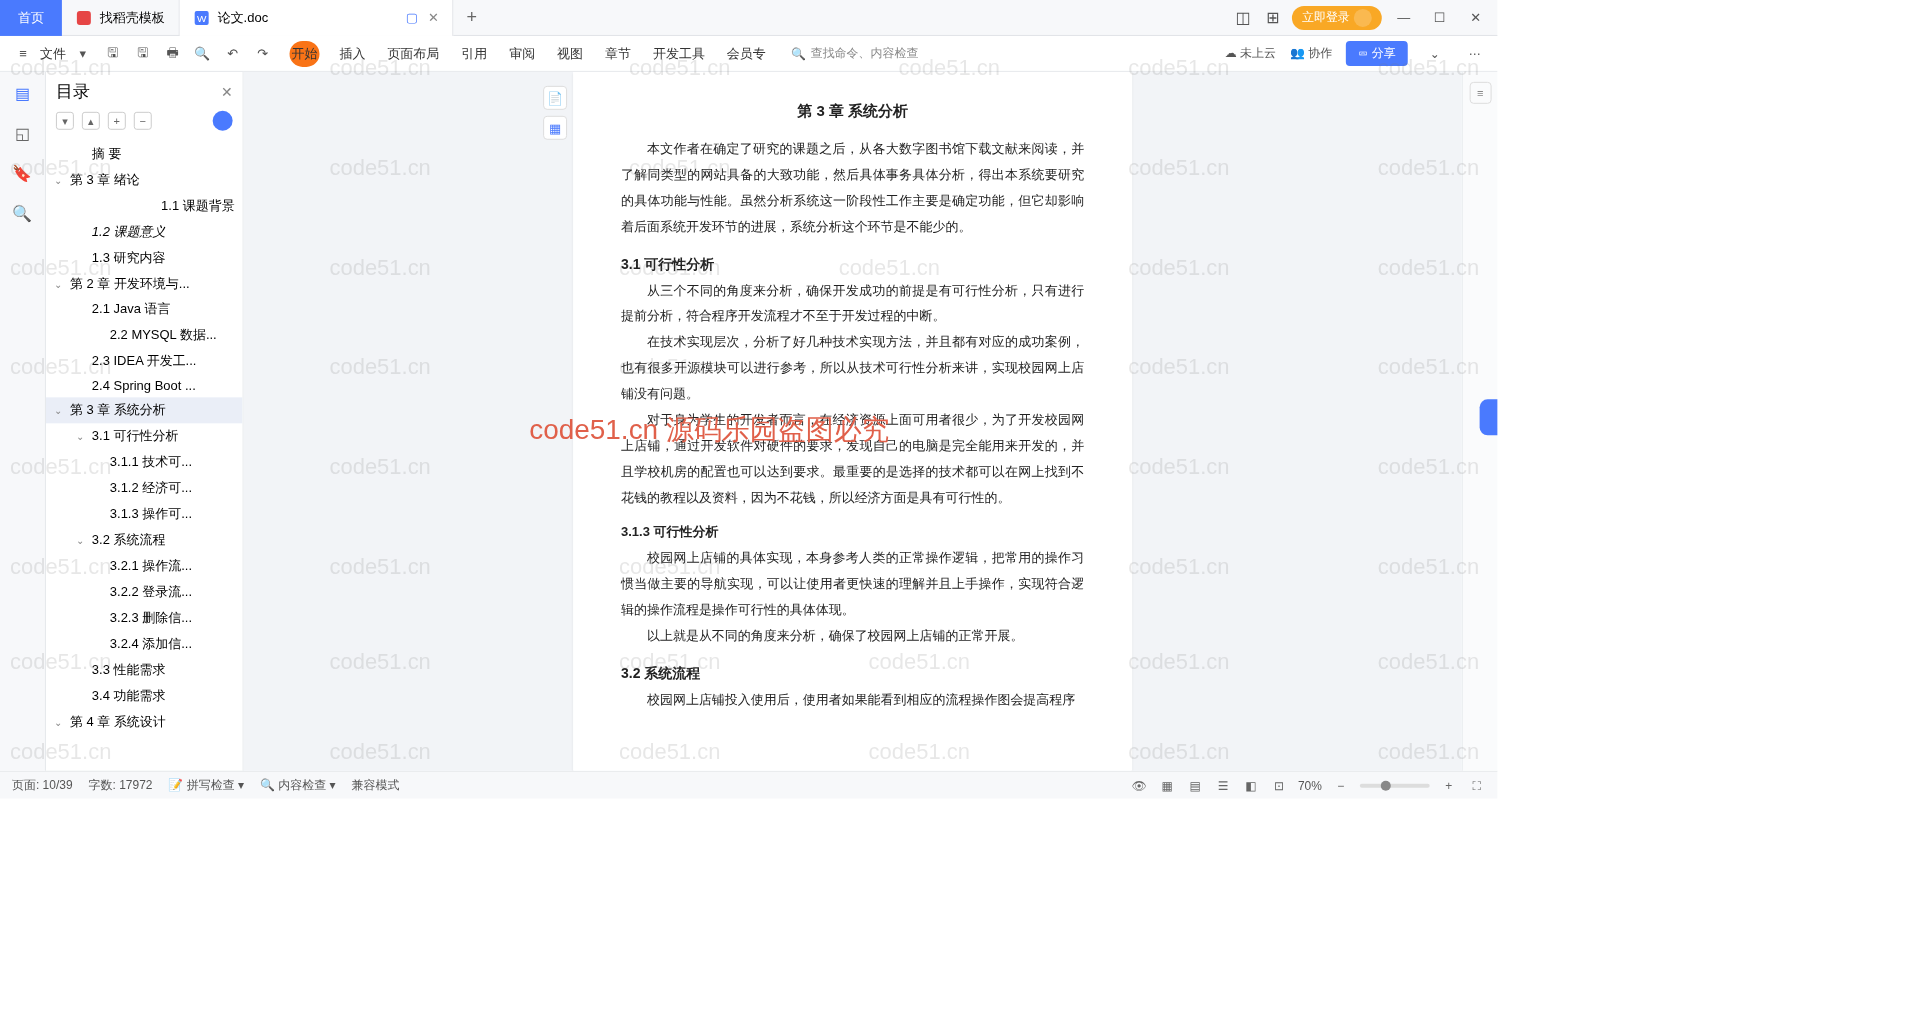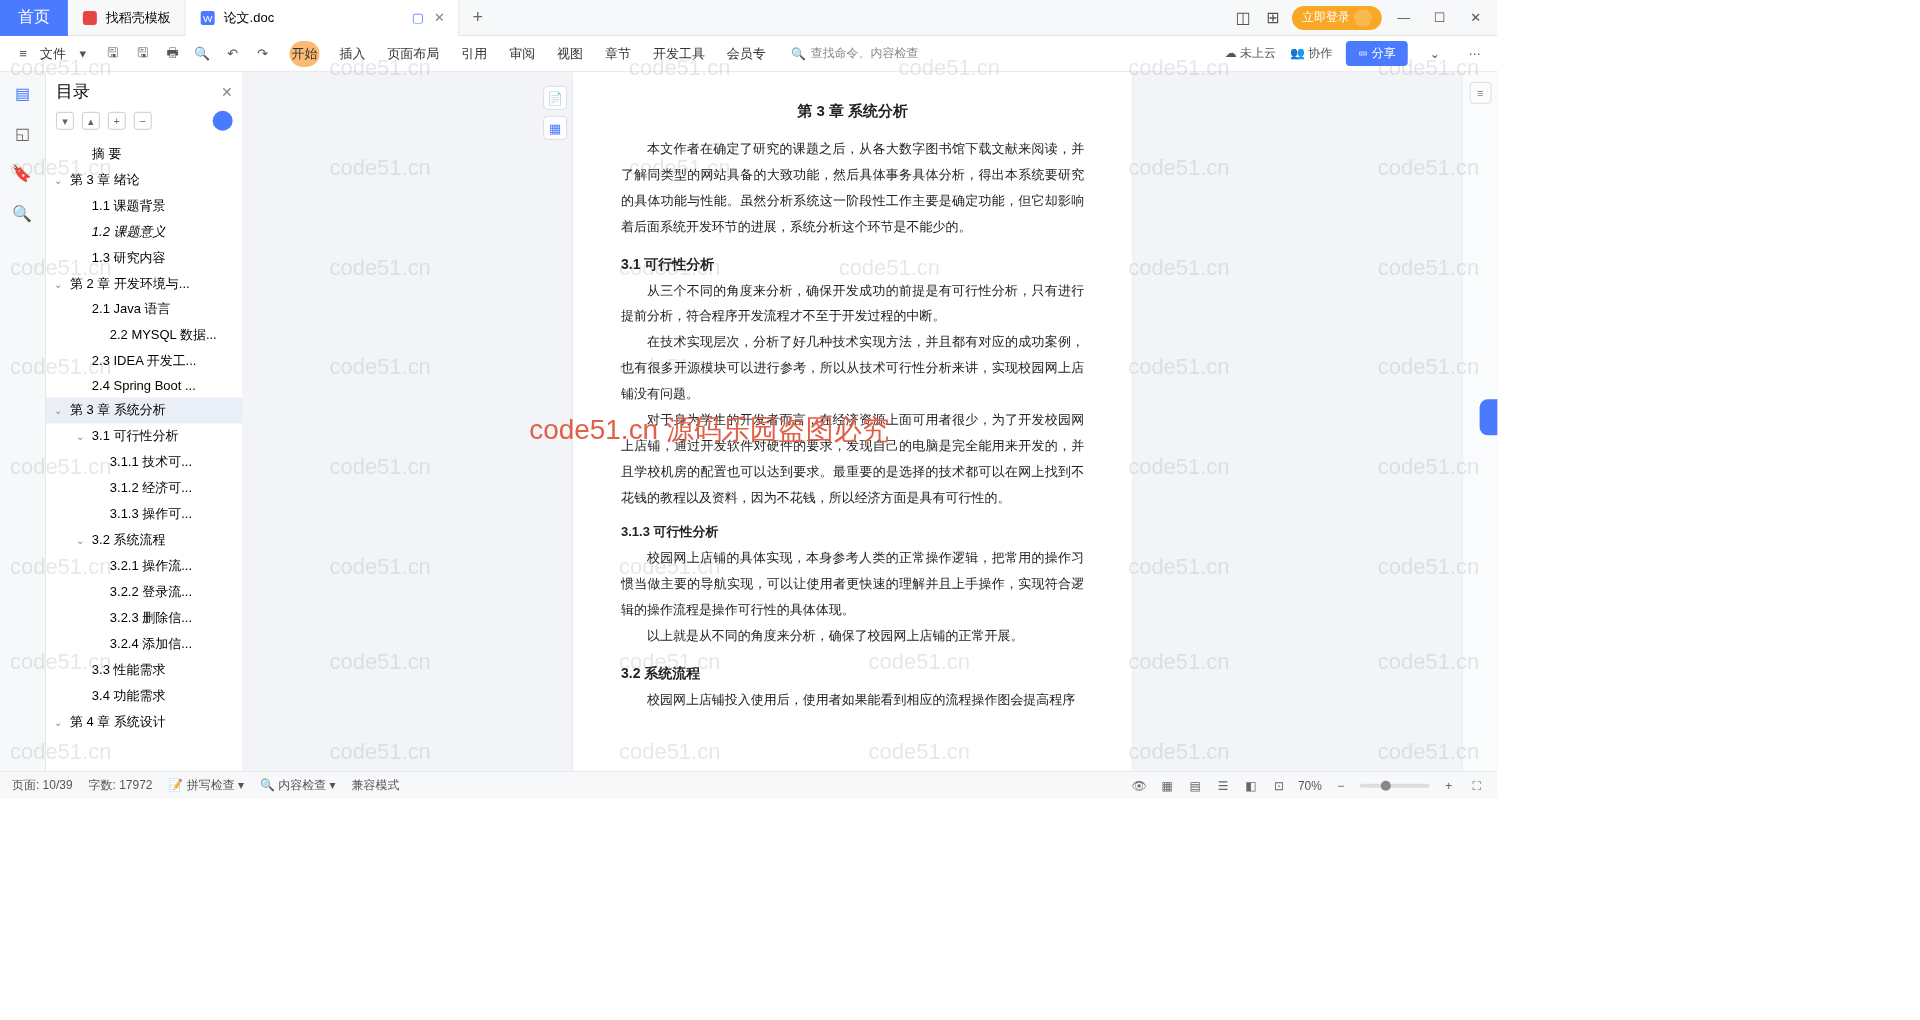--- a/index.html
+++ b/index.html
@@ -4,34 +4,34 @@
 <style>
 * { margin:0; padding:0; box-sizing:border-box; font-family:"Microsoft YaHei","PingFang SC",sans-serif; }
 body { width:1920px; height:1020px; overflow:hidden; background:#fff; position:relative; scale:0.78; transform-origin:top left; }
 
 body { transform:scale(1.28); width:1500px; height:800px; }
 
 .titlebar { height:36px; background:#f7f8fa; display:flex; align-items:center; border-bottom:1px solid #e2e4e8; }
 .tab { height:36px; display:flex; align-items:center; padding:0 14px; gap:8px; font-size:13px; cursor:pointer; border-right:1px solid #e2e4e8; }
 .tab.active { background:#fff; }
 .tab .ticon { width:16px; height:16px; display:inline-flex; align-items:center; justify-content:center; }
-.tab-home { background:#4a7afe; color:#fff; font-size:16px; padding:0 18px; border:none;}
+.tab-home { background:#4a7afe; color:#fff; font-size:13px; padding:0 18px; border:none;}
 .tab-close { color:#888; }
 .newtab { width:36px; text-align:center; font-size:18px; color:#666; cursor:pointer;}
 .title-right { margin-left:auto; display:flex; align-items:center; gap:8px; padding-right:8px;}
 .title-ico { width:22px; height:22px; display:flex; align-items:center; justify-content:center; color:#555;}
 .login-btn { background:#f9a825; color:#fff; border-radius:12px; padding:3px 10px; font-size:12px; display:flex; align-items:center; gap:4px;}
 .avatar-ico { width:18px; height:18px; background:#fff3; border-radius:50%; display:inline-block;}
 .winbtn { width:28px; text-align:center; color:#555; font-size:13px;}
 
 .toolbar { height:36px; display:flex; align-items:center; padding:0 10px; gap:4px; border-bottom:1px solid #e6e8eb; font-size:13px; color:#333;}
 .tool-ico { width:26px; height:26px; display:flex; align-items:center; justify-content:center; color:#555; border-radius:4px;}
 .tab-menu { display:flex; gap:18px; margin-left:10px;}
 .tab-menu span { cursor:pointer; padding:4px 2px; color:#333;}
-.tab-start { background:#fdba74; color:#fff; padding:4px 14px; border-radius:14px;text-align:right;}
+.tab-start { background:#f97316; color:#fff; padding:4px 14px; border-radius:14px;text-align:right;}
 .search-box { margin-left:20px; color:#888; font-size:12px; display:flex; align-items:center; gap:4px;}
 .toolbar-right { margin-left:auto; display:flex; align-items:center; gap:14px; font-size:12px; color:#555;}
 .share-btn{ background:#4a7afe; color:#fff; padding:4px 12px; border-radius:4px; display:flex; align-items:center; gap:4px;}
 
 .main { display:flex; height:calc(100% - 36px - 36px - 28px); }
 .leftbar { width:46px; background:#f7f8fa; border-right:1px solid #e6e8eb; display:flex; flex-direction:column; align-items:center; padding-top:10px; gap:18px;}
 .leftbar .lico{ width:22px; height:22px; display:flex; align-items:center; justify-content:center; color:#666;}
 .leftbar .lico.active{ color:#4a7afe;}
 
 .outline { width:198px; border-right:1px solid #e6e8eb; display:flex; flex-direction:column; font-size:13px;}
@@ -166,21 +166,21 @@
     </div>
     <div class="tree" id="tree">
         <div class="tree-item" style="padding-left: 30px;">
           <span class="chev"></span>
           <span>摘  要</span>
         </div>
         <div class="tree-item" style="padding-left: 8px;">
           <span class="chev">⌄</span>
           <span>第 3 章  绪论</span>
         </div>
-        <div class="tree-item" style="padding-left: 30px;">
+        <div class="tree-item" style="padding-left: 30px; justify-content: flex-end;">
           <span class="chev"></span>
           <span>1.1  课题背景</span>
         </div>
         <div class="tree-item" style="padding-left: 30px; font-style: italic;">
           <span class="chev"></span>
           <span>1.2  课题意义</span>
         </div>
         <div class="tree-item" style="padding-left: 30px;">
           <span class="chev"></span>
           <span>1.3  研究内容</span>

